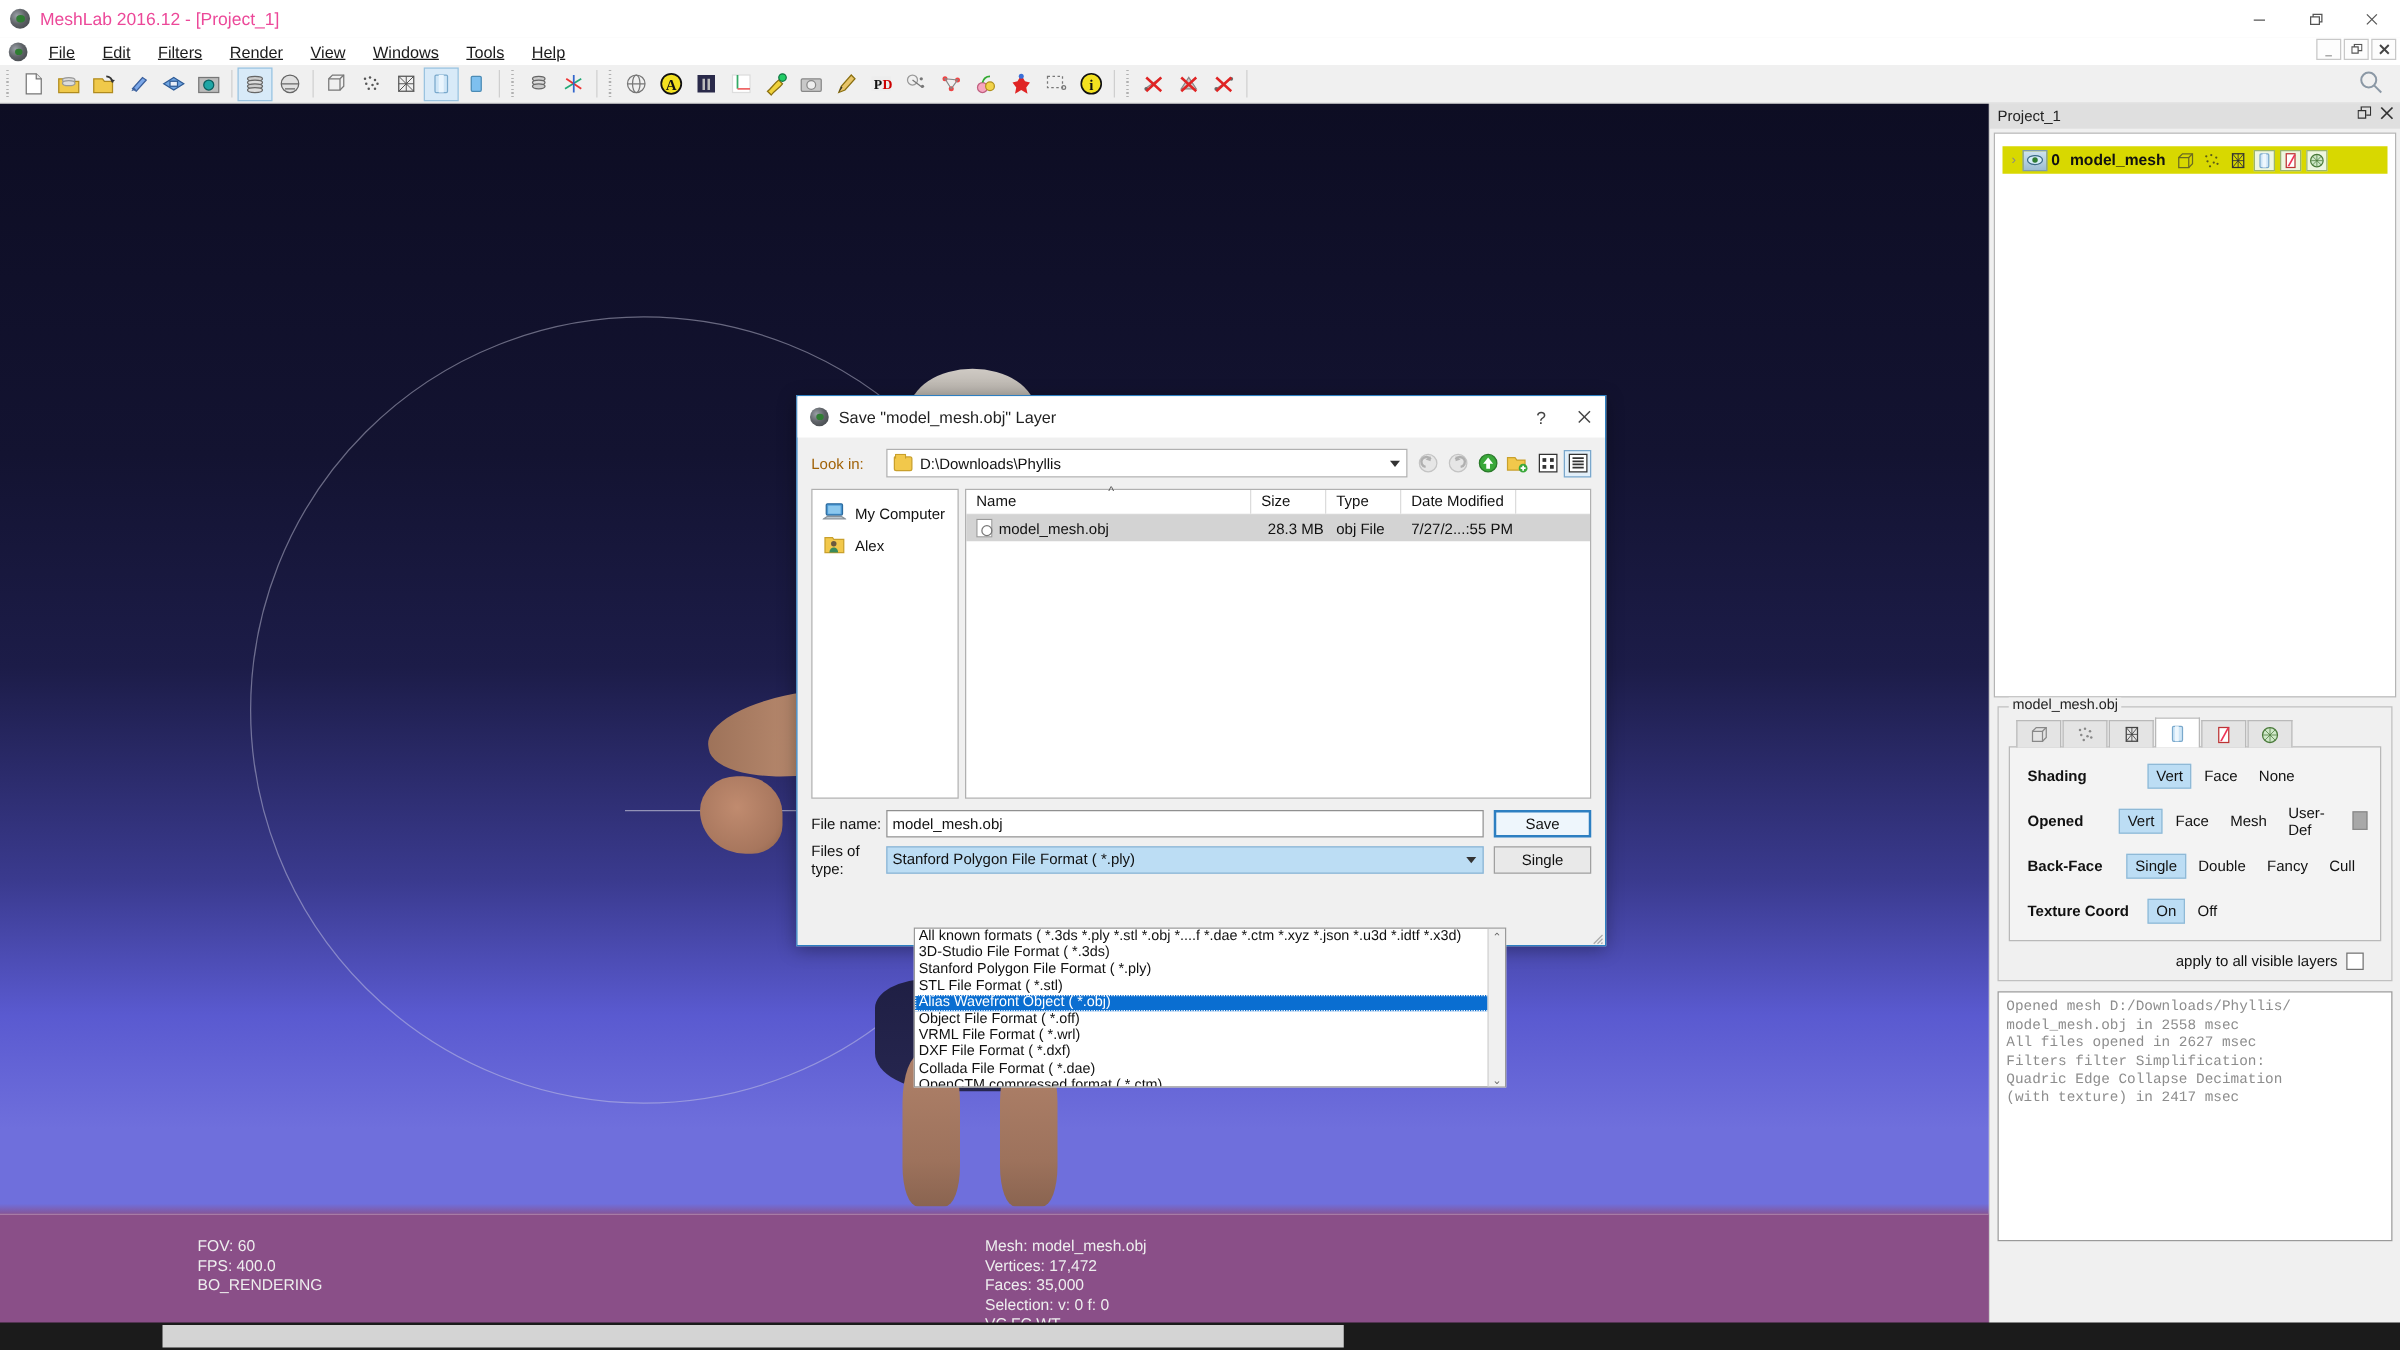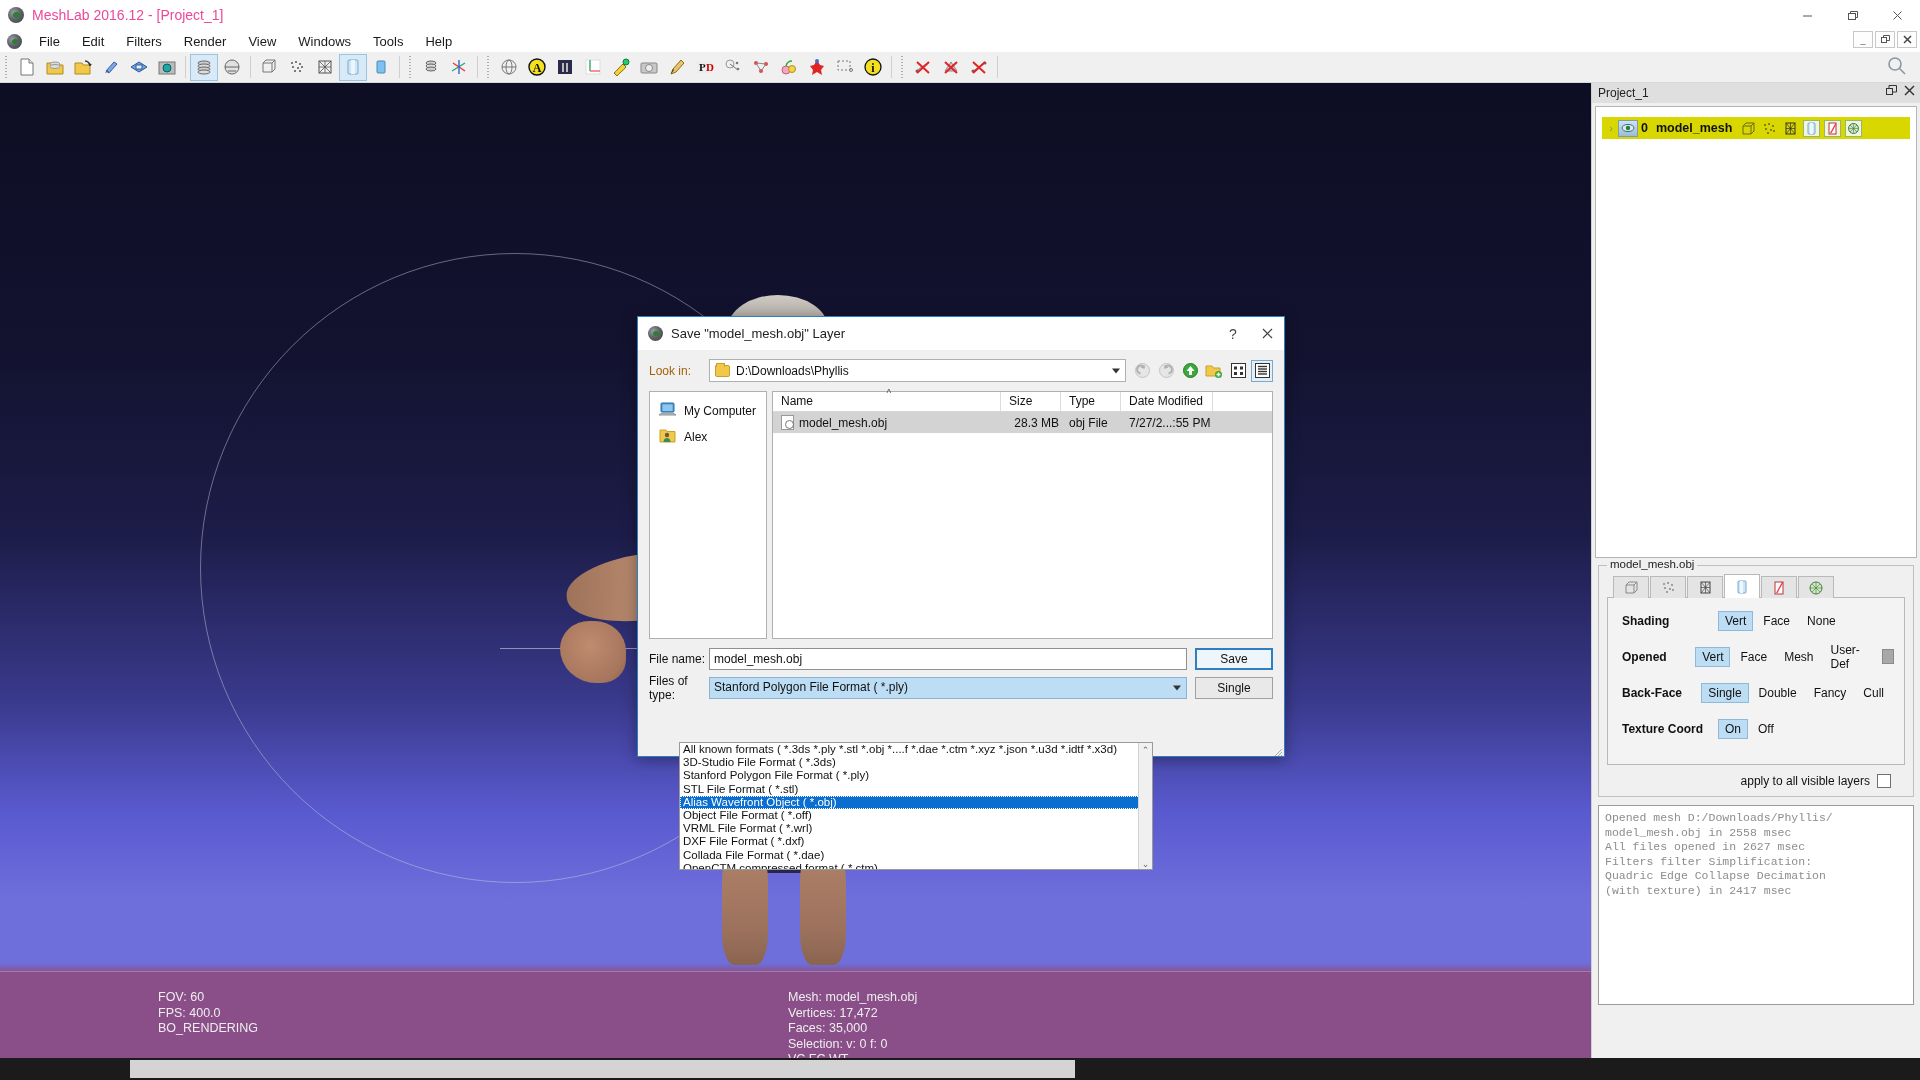--- a/index.html
+++ b/index.html
@@ -52,21 +52,21 @@
     position: relative; flex: none;
   }
   .mb-logo::after {
     content: ""; position: absolute; left: 5px; top: 5px;
     width: 6px; height: 5px; border-radius: 50%; background: #2f7d32;
   }
   .menu-item {
     font-size: 13px; color: #1a1a1a;
     padding: 2px 11px;
   }
-  .menu-item span.u { }
+  .menu-item span.u { text-decoration: underline; }
   .mb-winbtns {
     position: absolute; right: 3px; top: 1px;
     display: flex; gap: 2px;
   }
   .mb-winbtn {
     width: 20px; height: 17px; border: 1px solid #c8c8c8;
     background: #fdfdfd; color: #555; font-size: 9px;
     display: flex; align-items: center; justify-content: center;
   }
 
@@ -375,21 +375,21 @@
   .dlgbtn {
     width: 78px; height: 22px; margin-left: 8px;
     background: #e9e9e9; border: 1px solid #a0a0a0;
     font-size: 12px; color: #111;
     display: flex; align-items: center; justify-content: center;
     font-family: "Liberation Sans", sans-serif;
   }
   .dlgbtn.primary { border: 2px solid #2d7fc1; background: #eef6fc; }
 
   .dropdown {
-    position: absolute; left: 679px; top: 742px;
+    position: absolute; left: 731px; top: 742px;
     width: 474px; height: 128px;
     background: #fff; border: 1px solid #9a9a9a;
     z-index: 60; overflow: hidden;
   }
   .dd-item {
     height: 13.2px; font-size: 11.5px; color: #111;
     padding-left: 3px; line-height: 13.2px; white-space: nowrap;
   }
   .dd-item.sel { background: #0a6ed1; color: #fff; outline: 1px dotted #fff; outline-offset: -1px; }
   .dd-scroll {
@@ -882,21 +882,21 @@
           <div class="opt">User-Def</div>
           <div class="swatch"></div>
         </div>
         <div class="prop-row">
           <div class="prop-label">Back-Face</div>
           <div class="opt sel">Single</div>
           <div class="opt">Double</div>
           <div class="opt">Fancy</div>
           <div class="opt">Cull</div>
         </div>
-        <div class="prop-row" style="margin-bottom:16px;">
+        <div class="prop-row" style="margin-bottom:4px;">
           <div class="prop-label">Texture Coord</div>
           <div class="opt sel">On</div>
           <div class="opt">Off</div>
         </div>
       </div>
 
       <div class="applyrow">
         <span>apply to all visible layers</span>
         <span class="applybox"></span>
       </div>

